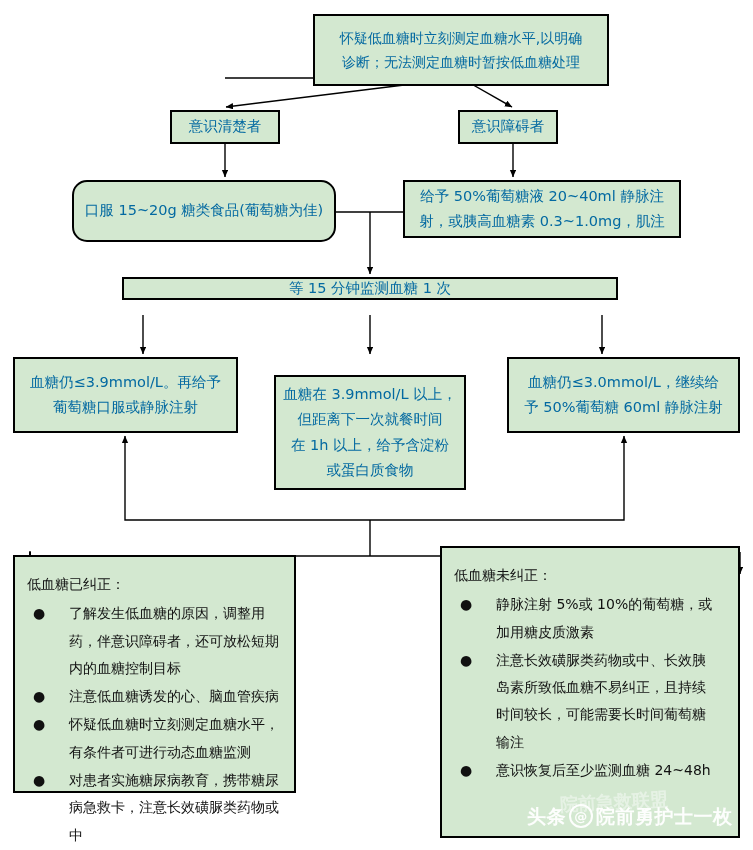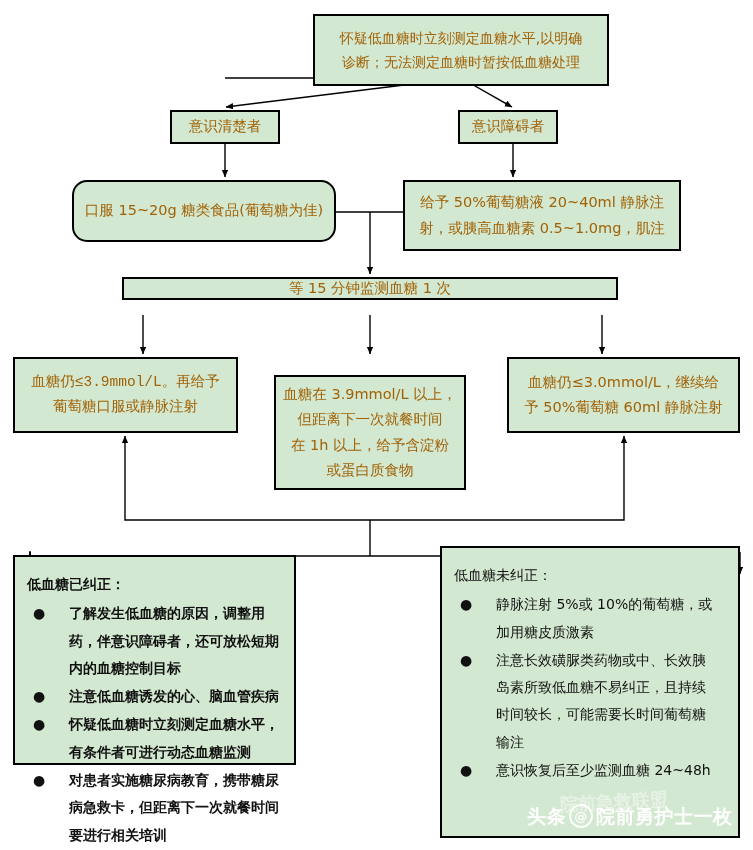--- a/index.html
+++ b/index.html
@@ -28,21 +28,21 @@
     pointer-events: none;
   }
   .node {
     position: absolute;
     box-sizing: border-box;
     background: #d3e8d0;
     border: 2px solid #000000;
     display: flex;
     flex-direction: column;
     justify-content: center;
-    color: #a16207;
+    color: #0369a1;
     font-size: 14.5px;
     line-height: 1.75;
     z-index: 2;
   }
   .node.center {
     align-items: center;
     text-align: center;
   }
   .node .line {
     white-space: nowrap;
@@ -51,41 +51,41 @@
     display: block;
   }
 
   
   #node-top { left: 313px; top: 14px; width: 296px; height: 72px; font-size: 14px; }
   
   #node-conscious  { left: 170px; top: 110px; width: 110px; height: 34px; }
   #node-impaired   { left: 458px; top: 110px; width: 100px; height: 34px; }
   
   #node-oral   { left: 72px;  top: 180px; width: 264px; height: 62px; border-radius: 15px; }
-  #node-iv     { left: 403px; top: 180px; width: 278px; height: 71px; padding: 0 18px; }
+  #node-iv     { left: 403px; top: 180px; width: 278px; height: 58px; padding: 0 18px; }
   
   #node-monitor { left: 122px; top: 277px; width: 496px; height: 23px; }
   
-  #node-out1 { left: 13px;  top: 357px; width: 225px; height: 76px; padding: 0 4px; font-family: Liberation Mono, monospace; }
+  #node-out1 { left: 13px;  top: 357px; width: 225px; height: 76px; padding: 0 4px; }
   #node-out2 { left: 274px; top: 375px; width: 192px; height: 115px; padding: 0 10px; }
   #node-out3 { left: 507px; top: 357px; width: 233px; height: 76px; padding: 0 10px; }
 
   
   .summary {
     position: absolute;
     box-sizing: border-box;
     background: #d3e8d0;
     border: 2px solid #000000;
     padding: 14px 10px 10px 12px;
     color: #111111;
     font-size: 14px;
     line-height: 1.95;
     z-index: 2;
   }
-  #node-corrected   { left: 13px;  top: 555px; width: 283px; height: 210px; font-weight: bold; }
+  #node-corrected   { left: 13px;  top: 555px; width: 283px; height: 238px; }
   #node-uncorrected { left: 440px; top: 546px; width: 300px; height: 292px; }
   .summary .heading {
     margin: 0 0 2px 0;
     white-space: nowrap;
   }
   .summary ul {
     list-style: none;
     margin: 0;
     padding: 0;
   }
@@ -195,21 +195,21 @@
   </div>
   <div class="node center" id="node-impaired">
     <span class="line">意识障碍者</span>
   </div>
 
   <div class="node center" id="node-oral">
     <span class="line">口服 15~20g 糖类食品(葡萄糖为佳)</span>
   </div>
   <div class="node center" id="node-iv">
     <span class="line">给予 50%葡萄糖液 20~40ml 静脉注</span>
-    <span class="line">射，或胰高血糖素 0.5~1.0mg，肌注</span>
+    <span class="line">射，或胰高血糖素 0.3~1.0mg，肌注</span>
   </div>
 
   <div class="node center" id="node-monitor">
     <span class="line">等 15 分钟监测血糖 1 次</span>
   </div>
 
   <div class="node center" id="node-out1">
     <span class="line">血糖仍≤3.9mmol/L。再给予</span>
     <span class="line">葡萄糖口服或静脉注射</span>
   </div>
@@ -238,21 +238,21 @@
         <span class="txt">注意低血糖诱发的心、脑血管疾病</span>
       </li>
       <li>
         <span class="bullet">●</span>
         <span class="txt">怀疑低血糖时立刻测定血糖水平，</span>
         <span class="txt">有条件者可进行动态血糖监测</span>
       </li>
       <li>
         <span class="bullet">●</span>
         <span class="txt">对患者实施糖尿病教育，携带糖尿</span>
-        <span class="txt">病急救卡，但距离下一次就餐时间</span>
+        <span class="txt">病急救卡，注意长效磺脲类药物或中</span>
         <span class="txt">要进行相关培训</span>
       </li>
     </ul>
   </div>
 
   <div class="summary" id="node-uncorrected">
     <p class="heading">低血糖未纠正：</p>
     <ul>
       <li>
         <span class="bullet">●</span>

